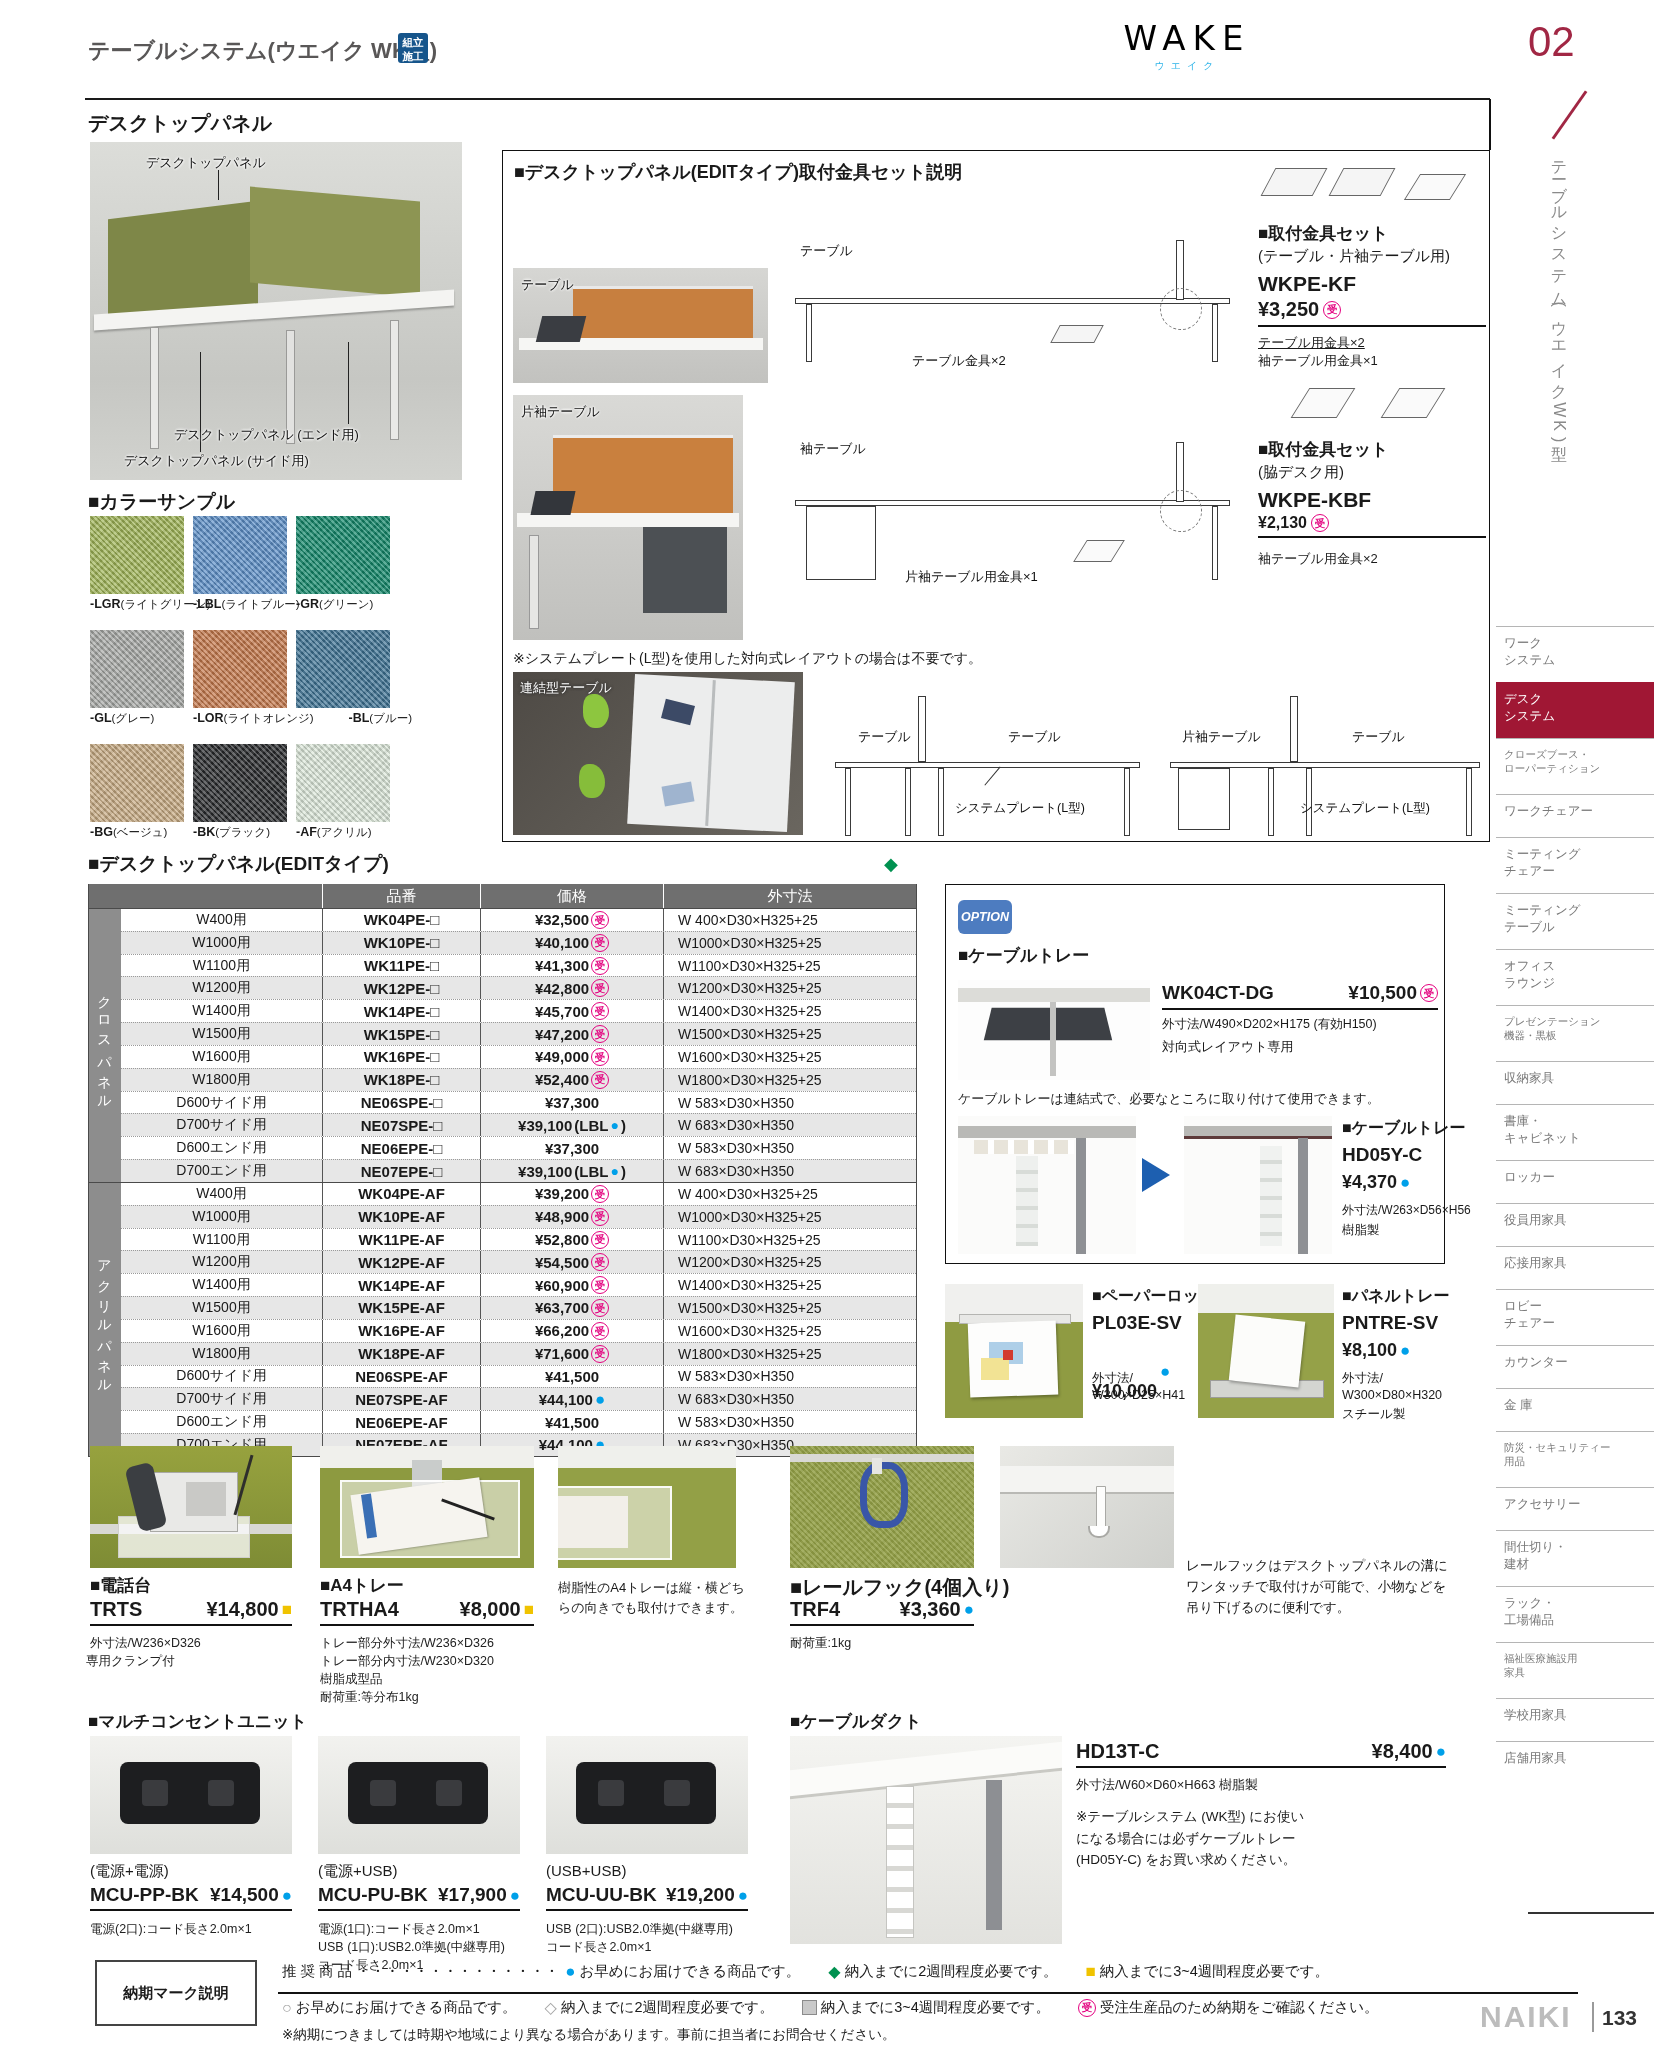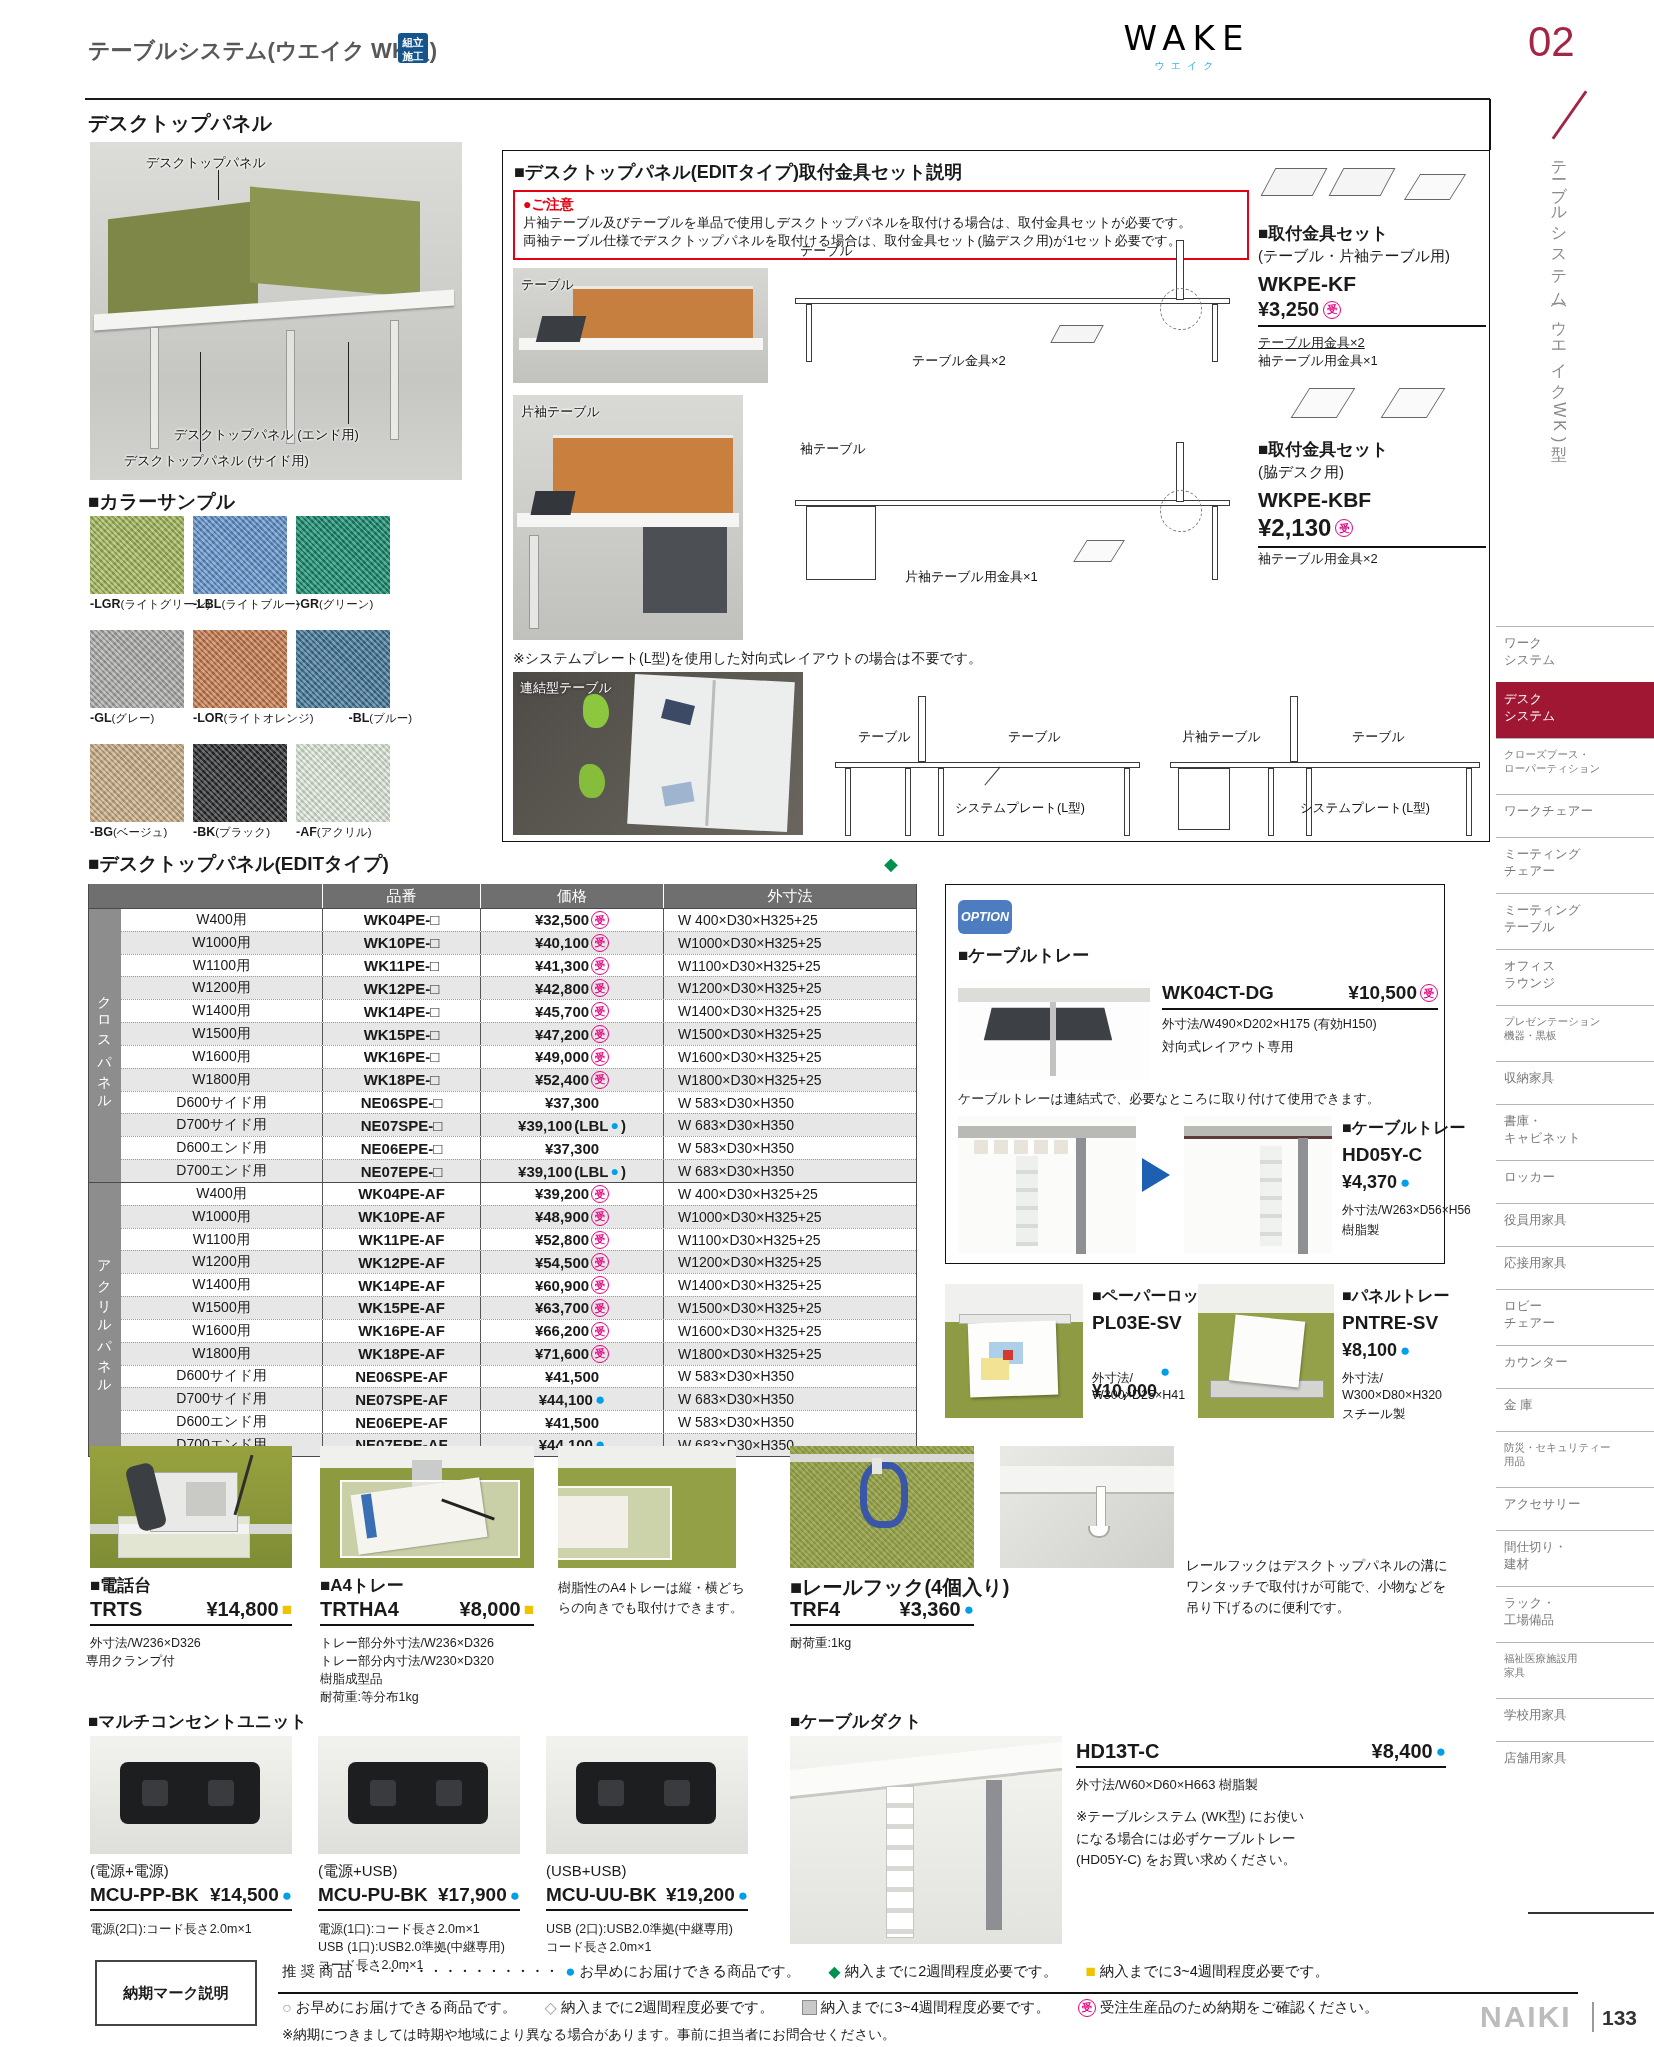--- a/index.html
+++ b/index.html
@@ -142,25 +142,20 @@
       </div>
       <div style="position: absolute; left: 206px; top: 228px; width: 92px;">
         <div class="tex" style="width: 94px; height: 78px; background-color: rgb(220, 232, 218);"></div>
         <div class="swatch-lab"><span class="code">-AF</span><span>(アクリル)</span></div>
       </div>
     </div>
 
   <div class="abs" style="left:502px;top:150px;width:988px;height:692px;border:1.5px solid #111;box-sizing:border-box;"></div>
   <div class="abs" style="left:1489px;top:99px;width:1.5px;height:51px;background:#111;"></div>
   <div class="abs b" style="left:514px;top:160px;font-size:18px;">■デスクトップパネル(EDITタイプ)取付金具セット説明</div>
-  <div class="abs" style="left:513px;top:190px;width:736px;height:70px;border:2px solid #e60012;box-sizing:border-box;padding:4px 8px;">
-    <div class="b" style="font-size:14px;color:#e60012;">●ご注意</div>
-    <div style="font-size:13.2px;">片袖テーブル及びテーブルを単品で使用しデスクトップパネルを取付ける場合は、取付金具セットが必要です。</div>
-    <div style="font-size:13.2px;">両袖テーブル仕様でデスクトップパネルを取付ける場合は、取付金具セット(脇デスク用)が1セット必要です。</div>
-  </div>
 
   <div class="photo" style="left:513px;top:268px;width:255px;height:115px;background:linear-gradient(180deg,#d6d6d3,#c2c2bf);">
     <div class="abs" style="left:60px;top:18px;width:180px;height:52px;background:#c77f3f;border-top:3px solid #e8e8e8;"></div>
     <div class="abs" style="left:6px;top:70px;width:244px;height:12px;background:#f6f6f4;"></div>
     <div class="abs" style="left:26px;top:48px;width:44px;height:26px;background:#3a3d42;transform:skewX(-14deg);"></div>
   </div>
   <div class="ph-lab" style="left:521px;top:276px;">テーブル</div>
 
   <div class="dg-lab" style="left:800px;top:242px;">テーブル</div>
   <div class="dg-bar" style="left:795px;top:298px;width:435px;"></div>
@@ -236,21 +231,21 @@
   <div class="abs" style="left:1258px;top:334px;font-size:13px;text-decoration:underline;">テーブル用金具×2</div>
   <div class="abs" style="left:1258px;top:352px;font-size:13px;">袖テーブル用金具×1</div>
 
   <div class="dg-plate" style="left:1300px;top:388px;width:46px;height:30px;"></div>
   <div class="dg-plate" style="left:1390px;top:388px;width:46px;height:30px;"></div>
 
   <div class="abs b" style="left:1258px;top:438px;font-size:17px;">■取付金具セット</div>
   <div class="abs" style="left:1258px;top:463px;font-size:15px;">(脇デスク用)</div>
   <div class="abs b" style="left:1258px;top:488px;font-size:21px;">WKPE-KBF</div>
   <div class="abs" style="left:1258px;top:514px;width:228px;display:flex;align-items:center;gap:4px;border-bottom:2px solid #111;padding-bottom:4px;">
-    <span class="b" style="font-size:24px;">¥2,130</span>
+    <span class="b" style="font-size:16px;">¥2,130</span>
     <span class="mk-uke">受</span>
   </div>
   <div class="abs" style="left:1258px;top:550px;font-size:13px;">袖テーブル用金具×2</div>
 
   <div class="abs b" style="left:88px;top:851px;font-size:19px;">■デスクトップパネル(EDITタイプ)</div>
   <div class="abs mk-gdia" style="left:884px;top:855px;font-size:18px;">◆</div>
   <div class="ptable pt-outer" id="ptable">
       <div class="pt-head">
         <div style="width: 234px;"></div>
         <div style="width: 158px;">品番</div>

